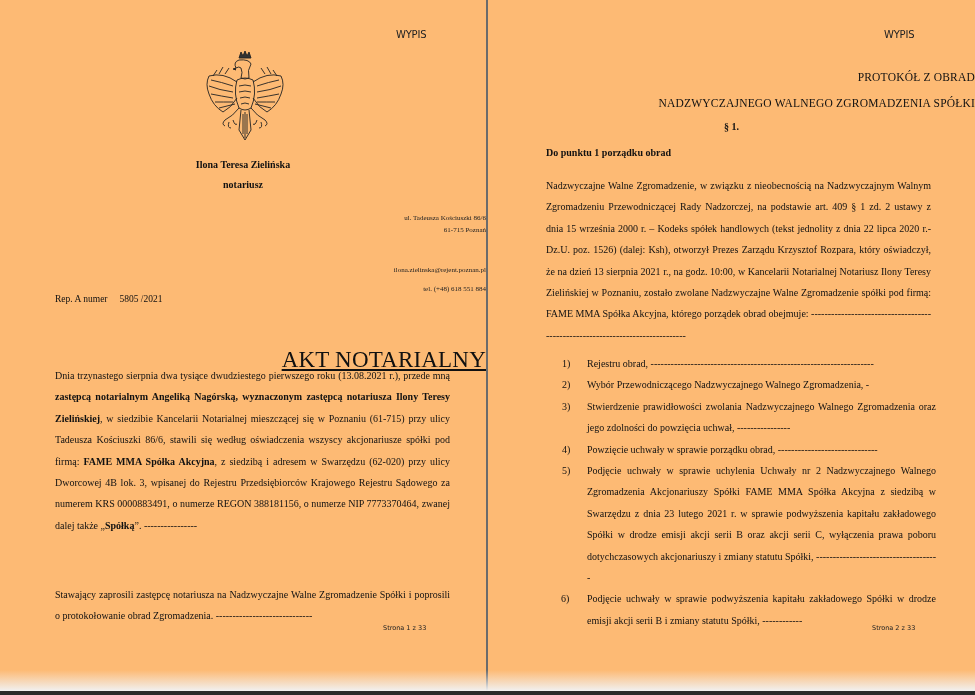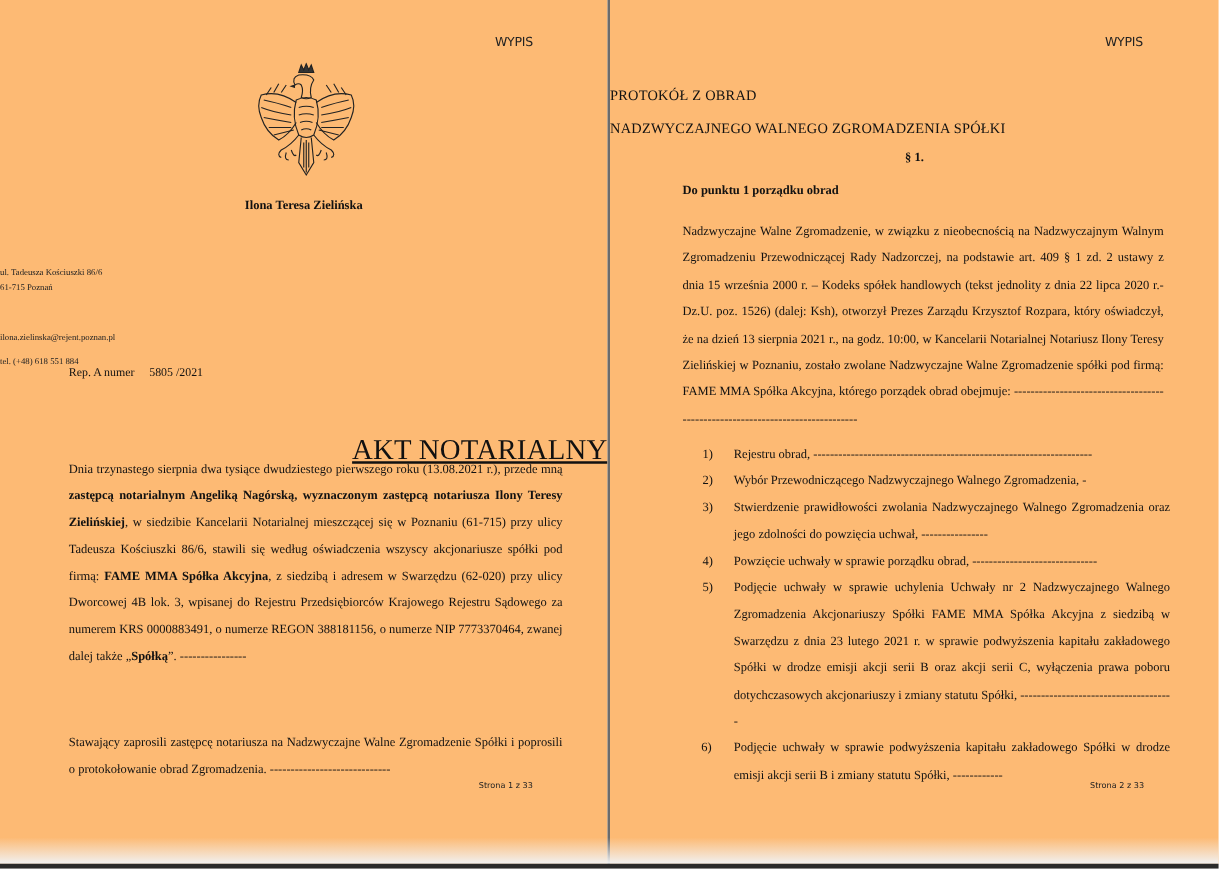--- a/index.html
+++ b/index.html
@@ -15,40 +15,40 @@
                  background: linear-gradient(to bottom, rgba(255,255,255,0), #f1f1f1); pointer-events: none; }
 
   .wypis { position: absolute; top: 29px; font-family: "DejaVu Sans", sans-serif; font-size: 10px; letter-spacing: -0.2px; color: #222; }
   #page-1 .wypis { left: 396px; }
   #page-2 .wypis { left: 396px; }
 
   
   .emblem { position: absolute; left: 203px; top: 50px; width: 84px; height: 93px; }
   .notary-name { position: absolute; left: 0; width: 486px; top: 159px; text-align: center; font-weight: bold; font-size: 10px; }
   .notary-title { position: absolute; left: 0; width: 486px; top: 179px; text-align: center; font-weight: bold; font-size: 10px; }
-  .addr { position: absolute; left: 0; width: 486px; text-align: left; font-size: 7px; color: #222; }
+  .addr { position: absolute; left: 0; width: 486px; text-align: right; font-size: 7px; color: #222; }
   .addr-1 { top: 214px; }
   .addr-2 { top: 226px; }
   .addr-3 { top: 238px; margin-top: 47px; }
   .addr-email { top: 266px; }
 
   .rep { position: absolute; left: 55px; top: 294px; font-size: 9.5px; white-space: pre; }
   .akt-title { position: absolute; left: 0; width: 486px; top: 347px; text-align: right; font-size: 23px; letter-spacing: 0.2px; color: #111; text-decoration: underline; }
 
   .body-text { position: absolute; font-size: 10px; line-height: 21.4px; text-align: justify; color: #111; }
   .p1-para1 { left: 55px; top: 365px; width: 395px; }
   .p1-para2 { left: 55px; top: 584px; width: 395px; }
   .b { font-weight: bold; }
 
   .footer { position: absolute; top: 624px; font-size: 6.5px; font-family: "DejaVu Sans", sans-serif; color: #222; }
   #page-1 .footer { left: 383px; }
   #page-2 .footer { left: 384px; }
 
   
-  .p2-title { position: absolute; left: 0; width: 487px; text-align: left; font-size: 11.5px; letter-spacing: 0.2px; color: #111; }
+  .p2-title { position: absolute; left: 0; width: 487px; text-align: right; font-size: 11.5px; letter-spacing: 0.2px; color: #111; }
   .p2-t1 { top: 71px; }
   .p2-t2 { top: 97px; }
   .p2-sec { position: absolute; left: 0; width: 487px; top: 121px; text-align: center; font-size: 10px; font-weight: bold; }
   .p2-sub { position: absolute; left: 58px; top: 147px; font-size: 10px; font-weight: bold; }
   .p2-para { left: 58px; top: 175px; width: 385px; }
 
   .agenda { position: absolute; left: 74px; top: 353px; width: 374px; list-style: none; font-size: 10px; line-height: 21.4px; }
   .agenda li { position: relative; padding-left: 25px; text-align: justify; }
   .agenda li .num { position: absolute; left: 0; top: 0; }
   .agenda li.wide .num { left: -1px; }
@@ -81,20 +81,21 @@
 
       <path d="M36 58 Q30 66 22 70 Q18 74 22 76 M26 72 Q24 78 28 78 M30 70 Q32 76 34 74"></path>
       <path d="M48 58 Q54 66 62 70 Q66 74 62 76 M58 72 Q60 78 56 78 M54 70 Q52 76 50 74"></path>
 
       <path d="M38 60 L36 80 L42 90 L48 80 L46 60"></path>
       <path d="M40 64 L40 84 M44 64 L44 84 M42 62 L42 88"></path>
     </g>
   </svg>
 
   <div class="notary-name">Ilona Teresa Zielińska</div>
+  <div class="notary-title">notariusz</div>
   <div class="addr addr-1">ul. Tadeusza Kościuszki 86/6</div>
   <div class="addr addr-2">61-715 Poznań</div>
   <div class="addr addr-3">tel. (+48) 618 551 884</div>
   <div class="addr addr-email">ilona.zielinska@rejent.poznan.pl</div>
 
   <div class="rep"><span>Rep. A numer</span>     <span>5805 /2021</span></div>
 
   <div class="akt-title">AKT NOTARIALNY</div>
 
   <div class="body-text p1-para1"><span>Dnia trzynastego sierpnia dwa tysiące dwudziestego pierwszego roku (13.08.2021 r.), przede mną </span><span class="b">zastępcą notarialnym Angeliką Nagórską, wyznaczonym zastępcą notariusza Ilony Teresy Zielińskiej</span><span>, w siedzibie Kancelarii Notarialnej mieszczącej się w Poznaniu (61-715) przy ulicy Tadeusza Kościuszki 86/6, stawili się według oświadczenia wszyscy akcjonariusze spółki pod firmą: </span><span class="b">FAME MMA Spółka Akcyjna</span><span>, z siedzibą i adresem w Swarzędzu (62-020) przy ulicy Dworcowej 4B lok. 3, wpisanej do Rejestru Przedsiębiorców Krajowego Rejestru Sądowego za numerem KRS 0000883491, o numerze REGON 388181156, o numerze NIP 7773370464, zwanej dalej także „</span><span class="b">Spółką</span><span>”. ----------------</span></div>

